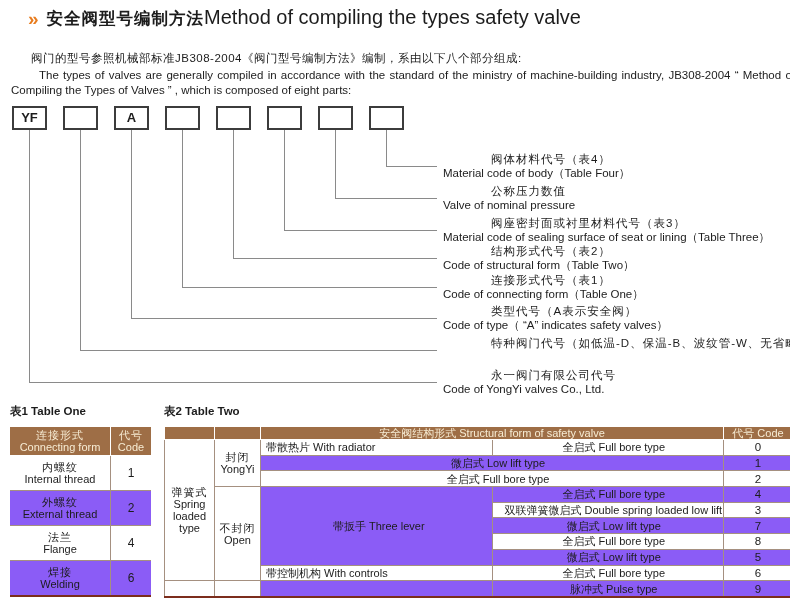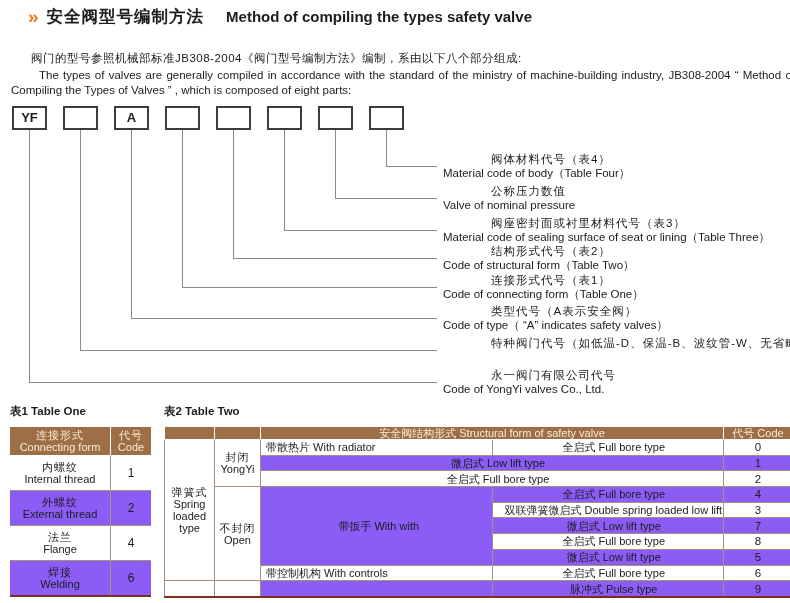--- a/index.html
+++ b/index.html
@@ -5,21 +5,21 @@
   html,body { margin:0; padding:0; }
   body {
     width:790px; height:603px; background:#ffffff; position:relative;
     font-family:"Liberation Sans","DejaVu Sans",sans-serif; color:#1c1c1c;
     overflow:hidden;
   }
   
   .hdr { position:absolute; top:6px; left:28px; white-space:nowrap; }
   .hdr .chev { color:#e87c1e; font-size:19px; font-weight:bold; vertical-align:-1px; }
   .hdr .t-zh { font-size:16.5px; font-weight:bold; margin-left:8px; letter-spacing:1px; }
-  .hdr .t-en { font-size:15px; font-weight:bold; margin-left:22px; }
+  .hdr .t-en { font-size:20px; font-weight:normal; margin-left:0; }
   
   .p-zh { position:absolute; top:39px; left:3px; width:784px; font-size:11.5px; text-indent:28px; letter-spacing:0.5px; }
   .p-en { position:absolute; top:56px; left:11px; width:784px; font-size:11.5px; line-height:15.5px; text-indent:28px; text-align:justify; }
   
   .dbox { position:absolute; top:106px; width:31px; height:20px; border:2px solid #3c3c3c;
           background:#fff; text-align:center; font-size:13px; font-weight:bold; line-height:20px; }
   .vline { position:absolute; width:1px; background:#8a8a8a; }
   .hline { position:absolute; height:1px; background:#8a8a8a; }
   .dlabel { position:absolute; left:443px; white-space:nowrap; }
   .dl-zh { font-size:11.5px; line-height:13px; letter-spacing:1px;margin-left:48px; }
@@ -202,21 +202,21 @@
       </tr>
       <tr>
         <td class="cD" colspan="2">全启式 Full bore type</td>
         <td class="code">2</td>
       </tr>
       <tr>
         <td class="cB" rowspan="6">
           <div class="zh">不封闭</div>
             <div>Open</div>
         </td>
-        <td class="cC cLever cream" rowspan="5">带扳手 With with</td>
+        <td class="cC cLever cream" rowspan="5">带扳手 Three lever</td>
         <td class="cD cream">全启式 Full bore type</td>
         <td class="code cream">4</td>
       </tr>
       <tr>
         <td class="cD">双联弹簧微启式 Double spring loaded low lift type</td>
         <td class="code">3</td>
       </tr>
       <tr>
         <td class="cD cream">微启式 Low lift type</td>
         <td class="code cream">7</td>

